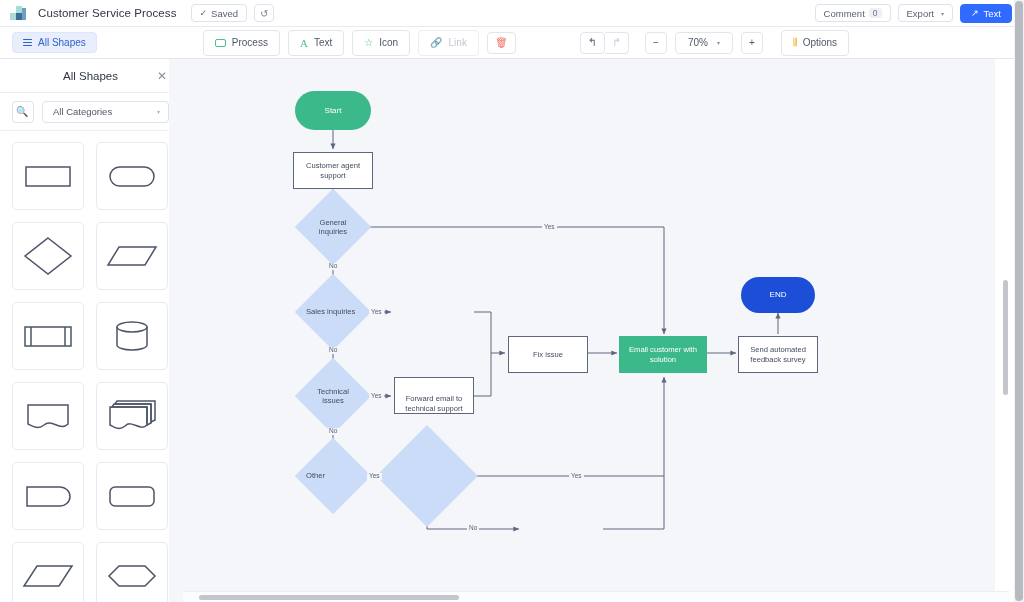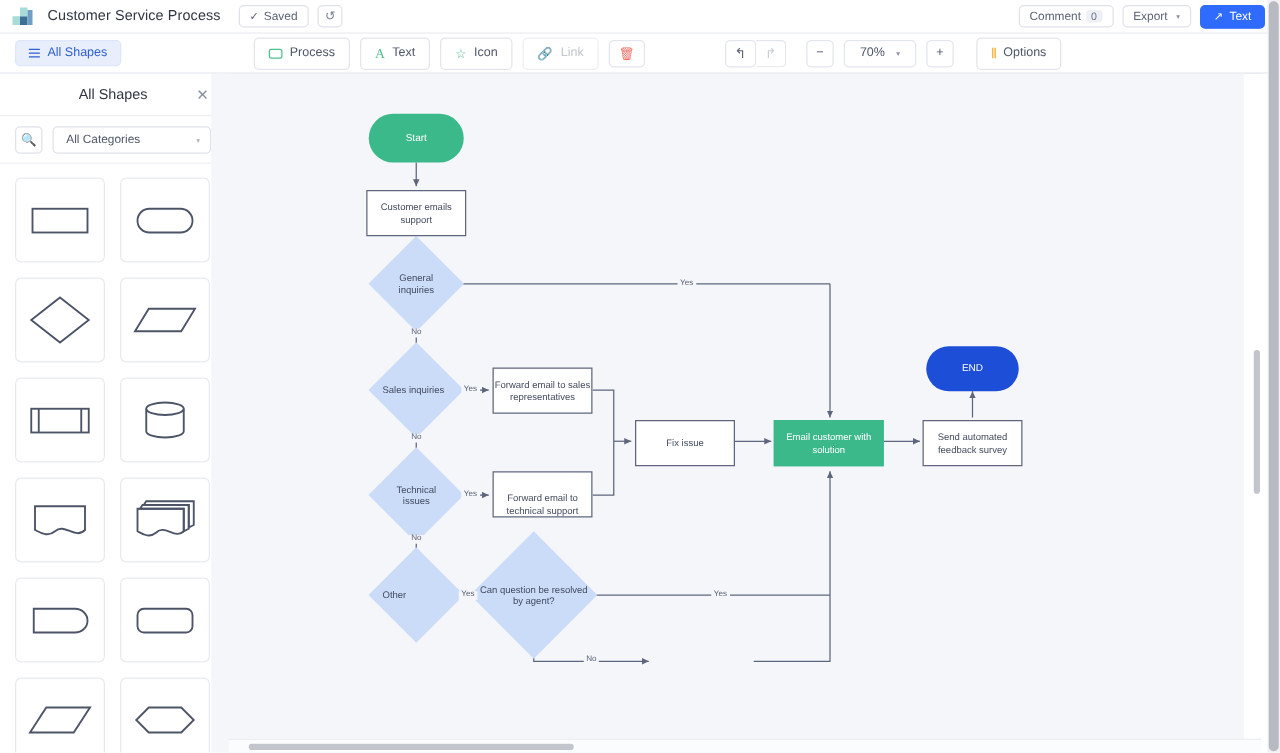--- a/index.html
+++ b/index.html
@@ -430,55 +430,49 @@
     <path class="edge" d="M538,294 H567" marker-end="url(#ah)"></path>
 
     <path class="edge" d="M609,275 V254" marker-end="url(#ah)"></path>
   </svg>
 
   <div class="node n-terminator-start" style="left:126px; top:32px; width:76px; height:39px;">
     <span>Start</span>
   </div>
 
   <div class="node n-process" style="left:124px; top:93px; width:80px; height:37px;">
-    <span>Customer emails support</span>
+    <span>Customer agent support</span>
   </div>
 
   <div class="diamond" style="left:137px; top:141px; width:54px; height:54px;"></div>
   <div class="n-decision-label" style="left:137px; top:141px; width:54px; height:54px;">
     <span>General inquiries</span>
   </div>
 
   <div class="diamond" style="left:137px; top:226px; width:54px; height:54px;"></div>
   <div class="n-decision-label" style="left:137px; top:226px; width:54px; height:54px;">
     <span>Sales inquiries</span>
   </div>
 
-  <div class="node n-process" style="left:225px; top:235px; width:80px; height:37px;">
-    <span>Forward email to sales representatives</span>
-  </div>
 
   <div class="diamond" style="left:137px; top:310px; width:54px; height:54px;"></div>
   <div class="n-decision-label" style="left:137px; top:310px; width:54px; height:54px;">
     <span>Technical issues</span>
   </div>
 
   <div class="node n-process" style="left:225px; top:318px; width:80px; height:37px;align-items:flex-end;">
     <span>Forward email to technical support</span>
   </div>
 
   <div class="diamond" style="left:137px; top:390px; width:54px; height:54px;"></div>
   <div class="n-decision-label" style="left:137px; top:390px; width:54px; height:54px;">
     <span>Other</span>
   </div>
 
   <div class="diamond" style="left:222px; top:381px; width:72px; height:72px;"></div>
-  <div class="n-decision-label" style="left:210px; top:381px; width:96px; height:72px;">
-    <span>Can question be resolved by agent?</span>
-  </div>
 
   <div class="node n-process" style="left:339px; top:277px; width:80px; height:37px;">
     <span>Fix issue</span>
   </div>
 
   <div class="node n-process-sel" style="left:450px; top:277px; width:88px; height:37px;">
     <span>Email customer with solution</span>
   </div>
 
   <div class="node n-process" style="left:569px; top:277px; width:80px; height:37px;">

